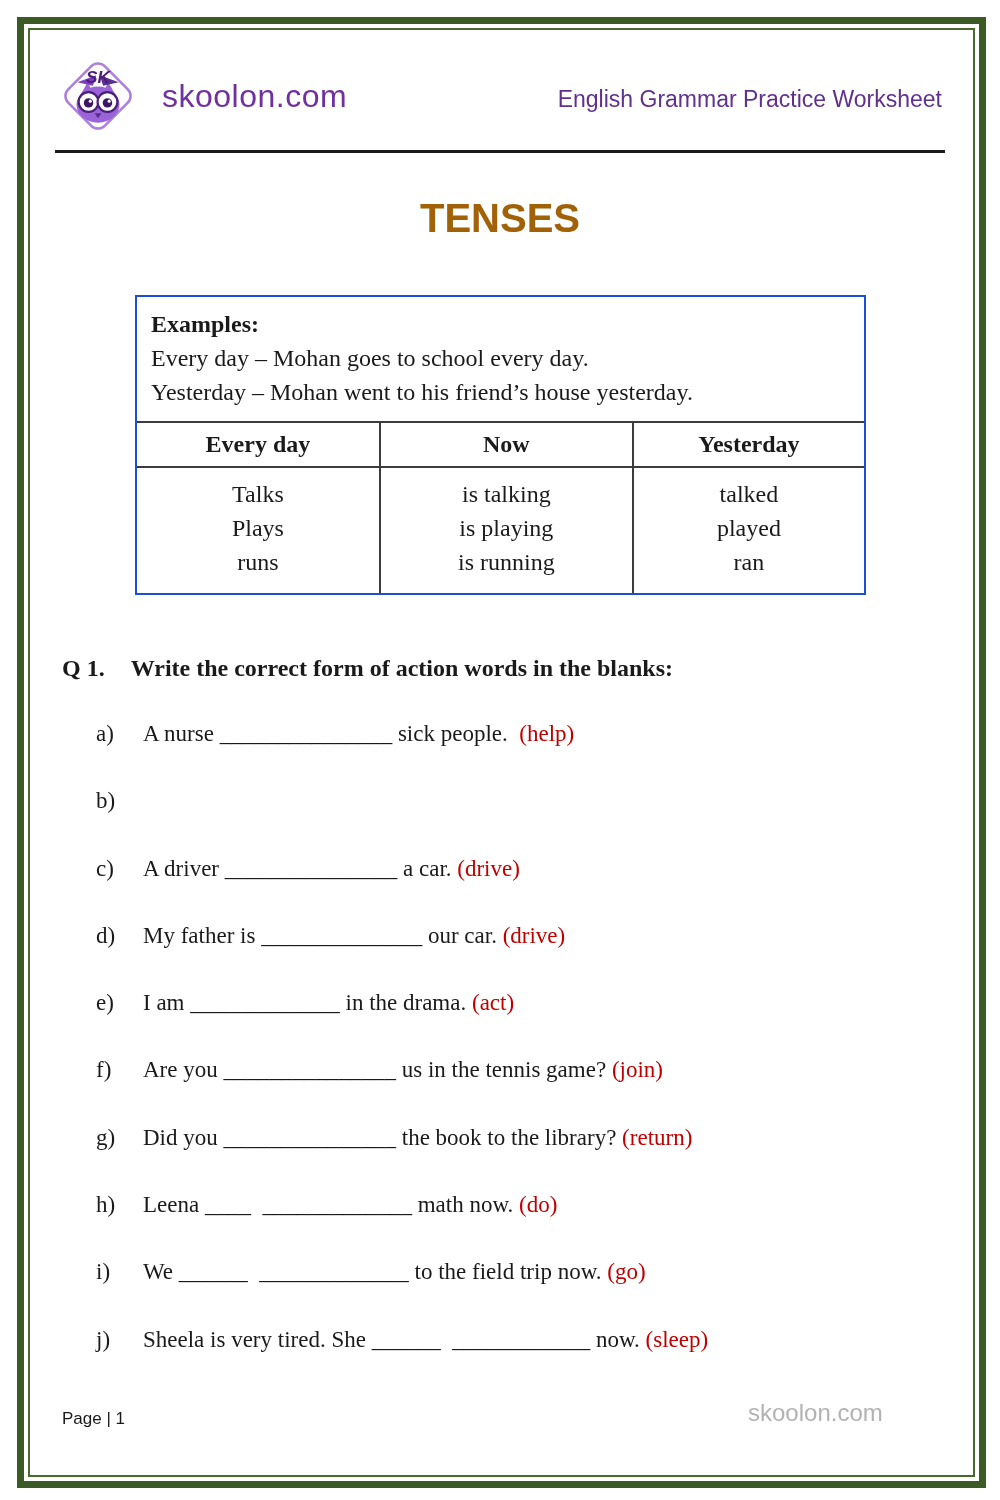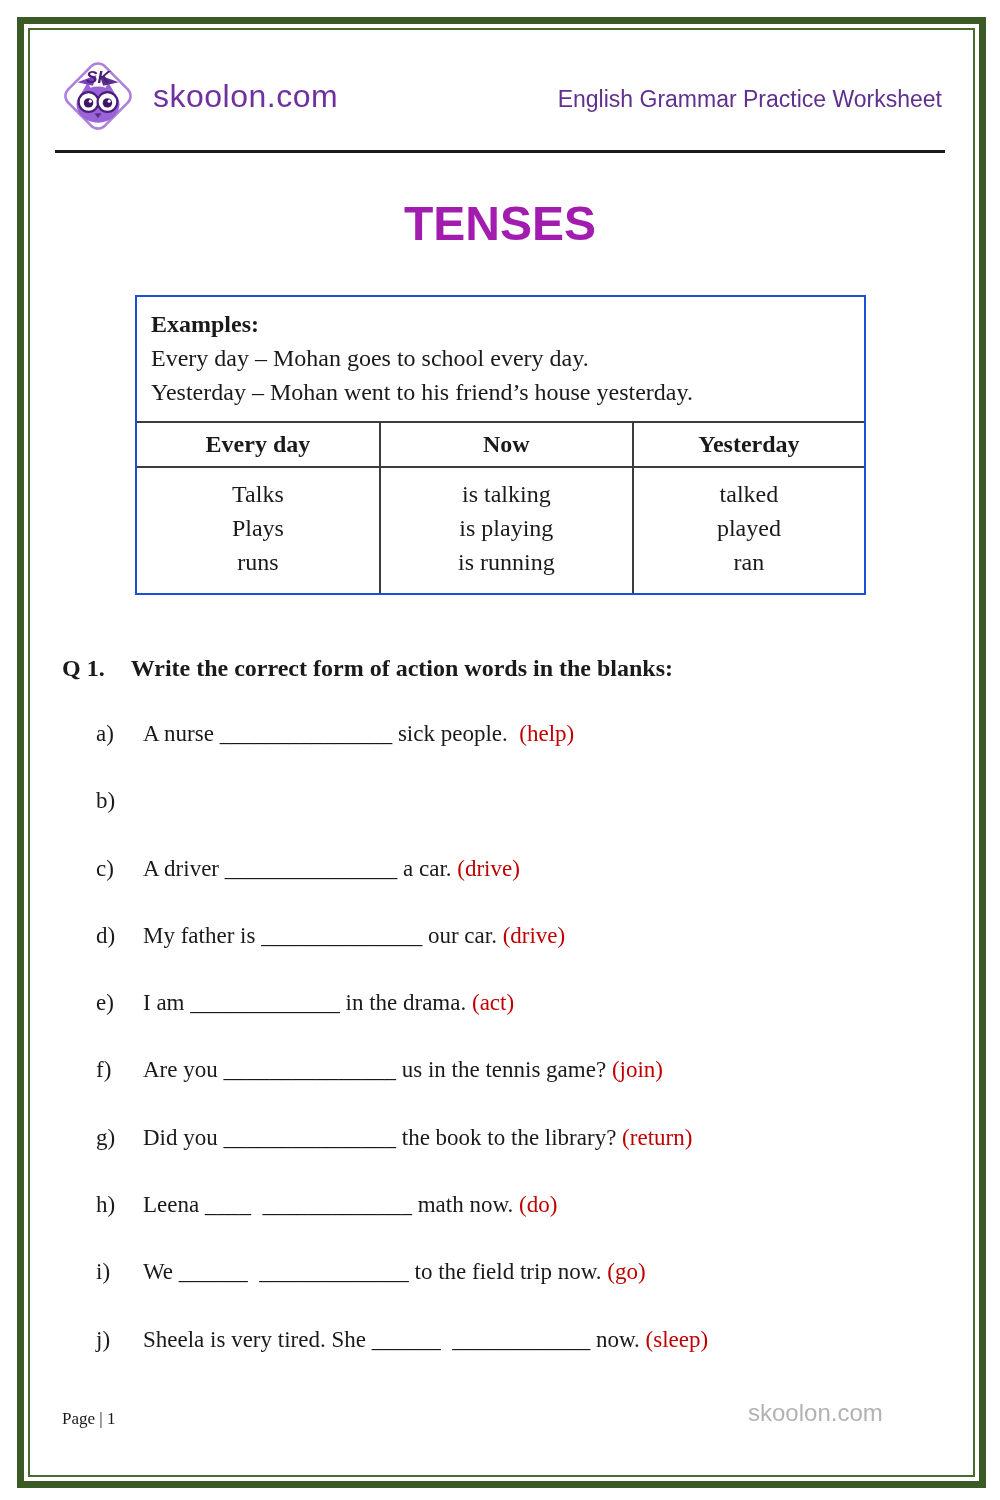--- a/index.html
+++ b/index.html
@@ -7,30 +7,30 @@
   body { width: 1000px; height: 1500px; position: relative; font-family: "Liberation Serif", serif; color: #1a1a1a; }
 
   .sheet { position: absolute; inset: 0; background: #ffffff; overflow: hidden; }
 
   
   .frame-outer { position: absolute; top: 17px; left: 17px; right: 14px; bottom: 12px; border: 7px solid #3c5a26; pointer-events: none; }
   .frame-inner { position: absolute; top: 28px; left: 28px; right: 25px; bottom: 23px; border: 2px solid #466b2d; pointer-events: none; }
 
   
   .header { position: absolute; top: 48px; left: 55px; right: 58px; height: 96px; display: flex; align-items: center; justify-content: space-between; }
-  .brand-group { display: flex; align-items: center; gap: 12px; }
+  .brand-group { display: flex; align-items: center; gap: 21px; }
   .logo { width: 86px; height: 86px; display: block; }
   .brand-name { font-family: "Liberation Sans", sans-serif; font-size: 32px; color: #7030a0; letter-spacing: 0.5px; }
   .worksheet-title { font-family: "Liberation Sans", sans-serif; font-size: 23px; color: #60308f; margin-top: 6px; }
 
   .header-rule { position: absolute; top: 150px; left: 55px; right: 55px; height: 3px; background: #1a1a1a; }
 
   
   .doc-title { position: absolute; top: 196px; left: 0; width: 100%; text-align: center;
-    font-family: "Liberation Sans", sans-serif; font-weight: 800; font-size: 48px; letter-spacing: 0px; color: #a21caf; }
+    font-family: "Liberation Sans", sans-serif; font-weight: 800; font-size: 40px; letter-spacing: 0px; color: #a16207; }
 
   
   .examples-box { position: absolute; top: 295px; left: 135px; width: 731px; border: 2px solid #1d4ed8; background: #fff; }
   .ex-text { padding: 10px 14px 12px 14px; font-size: 24px; line-height: 34px; }
   .ex-heading { font-weight: bold; }
   .ex-table { width: 100%; border-collapse: collapse; table-layout: fixed; font-size: 24px; }
   .ex-table col.c1 { width: 33.4%; } .ex-table col.c2 { width: 34.8%; } .ex-table col.c3 { width: 31.8%; }
   .ex-table th { border-top: 2px solid #3c3c3c; border-bottom: 2px solid #3c3c3c; font-weight: bold; text-align: center; padding: 8px 0; }
   .ex-table td { text-align: center; line-height: 34px; }
   .ex-table th + th, .ex-table td + td { border-left: 2px solid #3c3c3c; }
@@ -41,21 +41,21 @@
   .question-heading { position: absolute; top: 655px; left: 62px; right: 55px; font-size: 24px; font-weight: bold; }
   .q-number { margin-right: 26px; }
 
   .exercise-list { position: absolute; top: 721px; left: 96px; right: 40px; list-style: none; }
   .exercise-item { height: 67.3px; display: flex; align-items: flex-start; font-size: 23px; }
   .item-label { width: 47px; flex: 0 0 47px; }
   .item-text { white-space: pre-wrap; }
   .hint { color: #c00000; }
 
   
-  .footer-page { position: absolute; top: 1409px; left: 62px; font-family: Liberation Serif, serif; font-size: 17px; color: #1a1a1a; }
+  .footer-page { position: absolute; top: 1409px; left: 62px; font-family: Liberation Sans, sans-serif; font-size: 17px; color: #1a1a1a; }
   .footer-brand { position: absolute; top: 1399px; left: 748px; width: 130px; text-align: right; font-family: "Liberation Sans", sans-serif; font-size: 24px; color: #b2b2b2; }
 </style>
 </head>
 <body>
 
 <div class="sheet">
   <div class="frame-outer"></div>
   <div class="frame-inner"></div>
 
   <div class="header">

